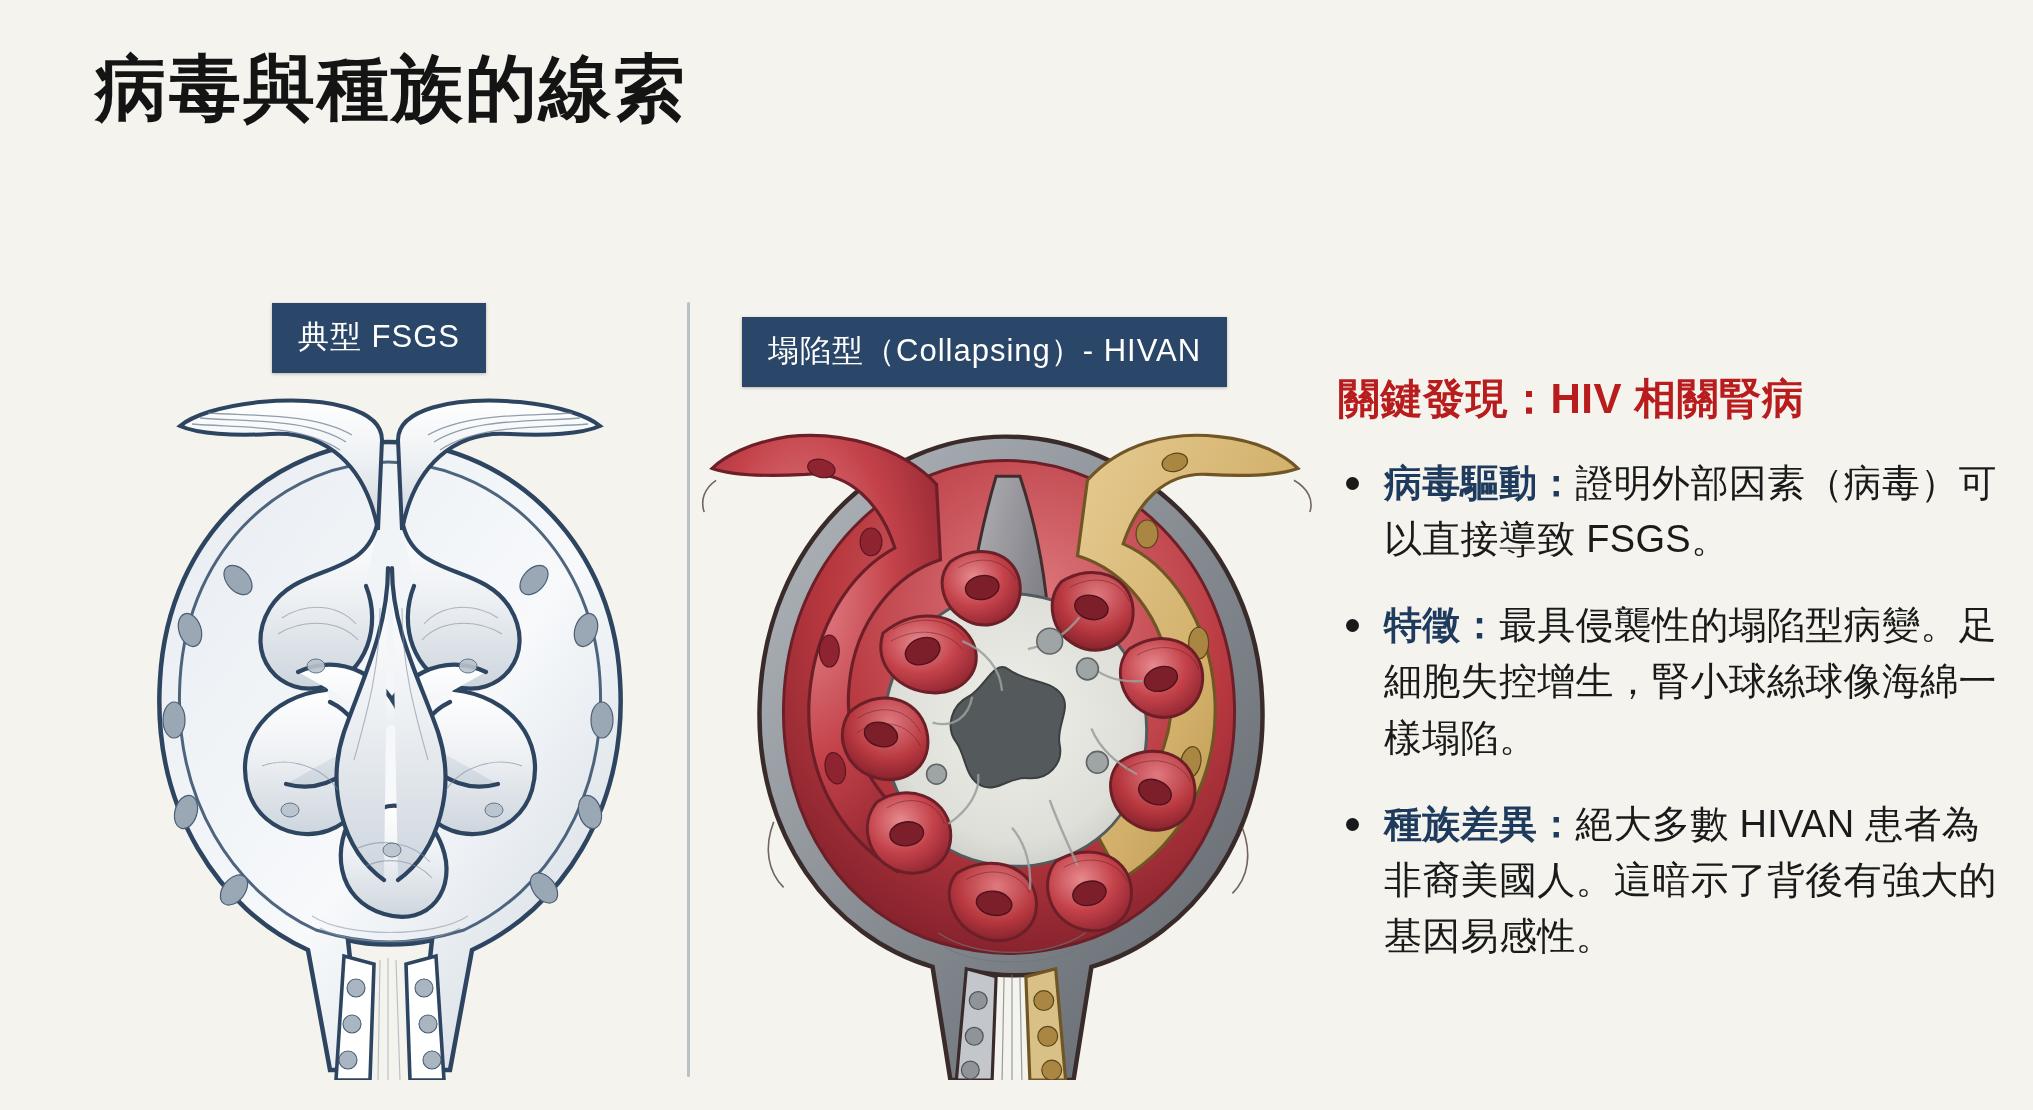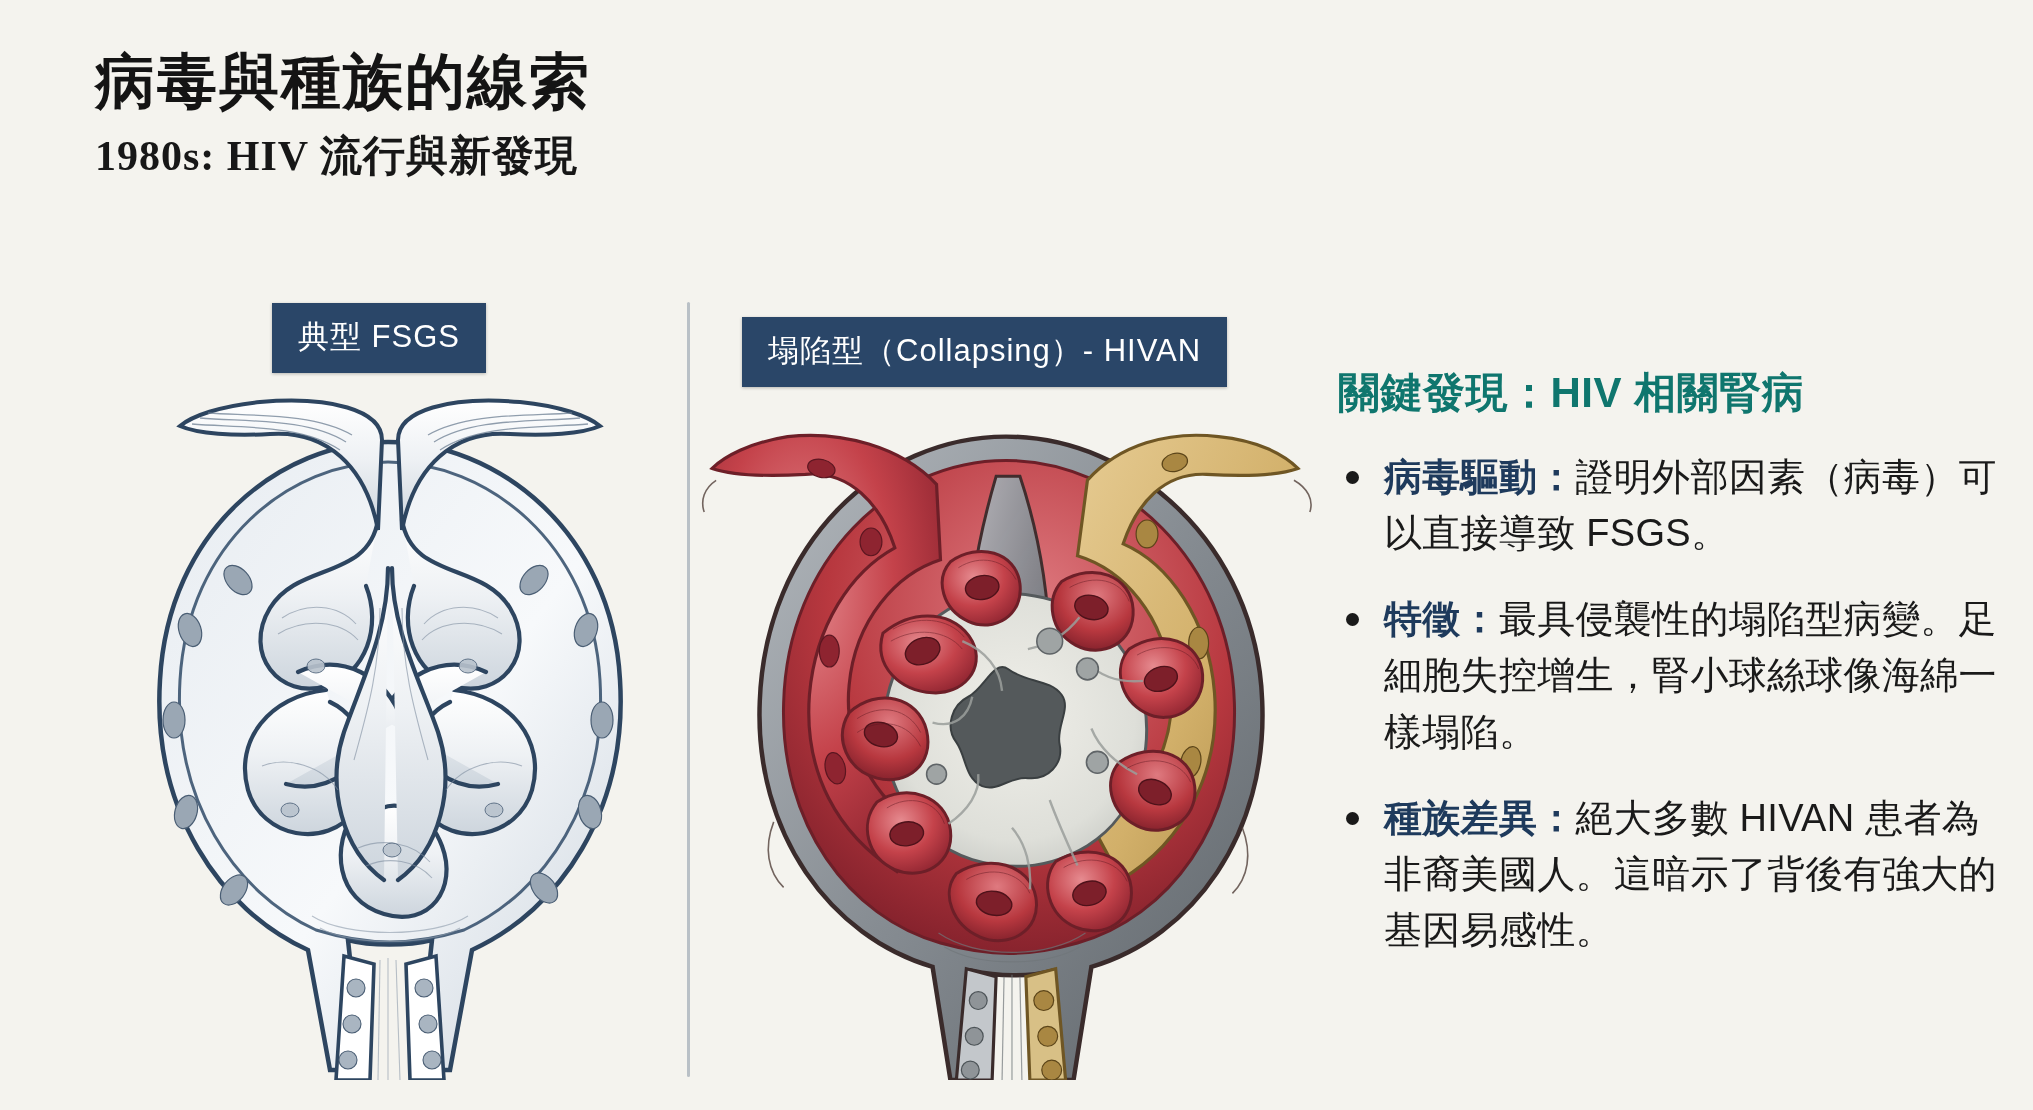--- a/index.html
+++ b/index.html
@@ -9,21 +9,21 @@
     background:#f4f3ee;
     font-family:"Liberation Sans","DejaVu Sans",sans-serif;
     overflow:hidden;
     position:relative;
   }
   .slide{position:absolute;inset:0;background:#f4f3ee;}
 
   
   .header{position:absolute;left:95px;top:48px;width:1200px;}
   .title{
-    font-size:60px;font-weight:bold;color:#141414;
+    font-size:72px;font-weight:bold;color:#141414;
     letter-spacing:2px;line-height:1.12;margin:0;
     font-family:"Liberation Sans","DejaVu Sans",sans-serif;
   }
   .subtitle{
     font-size:42px;font-weight:bold;color:#171717;
     margin:16px 0 0 0;letter-spacing:1px;line-height:1.2;
     font-family:"Liberation Serif","DejaVu Serif",serif;
   }
 
   
@@ -47,22 +47,22 @@
   #badge-right{left:742px;top:317px;}
 
   .fig{position:absolute;}
   #fig-left{left:130px;top:380px;width:520px;height:700px;}
   #fig-right{left:700px;top:385px;width:620px;height:695px;}
   .fig svg{display:block;width:100%;height:100%;}
 
   
   .panel{position:absolute;left:1338px;top:355px;width:660px;}
   .panel-heading{
-    font-size:42px;font-weight:bold;color:#0f766e;
-    line-height:1.42;margin:8px 0 26px 0;letter-spacing:.5px;
+    font-size:42px;font-weight:bold;color:#b91c1c;
+    line-height:1.42;margin:14px 0 26px 0;letter-spacing:.5px;
   }
   .panel-heading .l2{display:block;padding-left:24px;}
   ul.bullets{list-style:none;margin:0;padding:0;}
   ul.bullets li{
     position:relative;
     padding-left:46px;
     margin-bottom:30px;
     font-size:38px;
     line-height:1.48;
     color:#1a1a1a;
@@ -76,21 +76,20 @@
   }
   .lead{font-weight:bold;color:#1e3a5c;}
 </style>
 </head>
 <body>
 
 <div class="slide">
 
   <div class="header">
     <h1 class="title">病毒與種族的線索</h1>
-    <h2 class="subtitle">1980s: HIV 流行與新發現</h2>
   </div>
 
   <div class="figures">
 
     <div class="divider"></div>
 
     <div class="badge" id="badge-left">典型 FSGS</div>
 
     <div class="badge" id="badge-right">塌陷型（Collapsing）- HIVAN</div>
 

